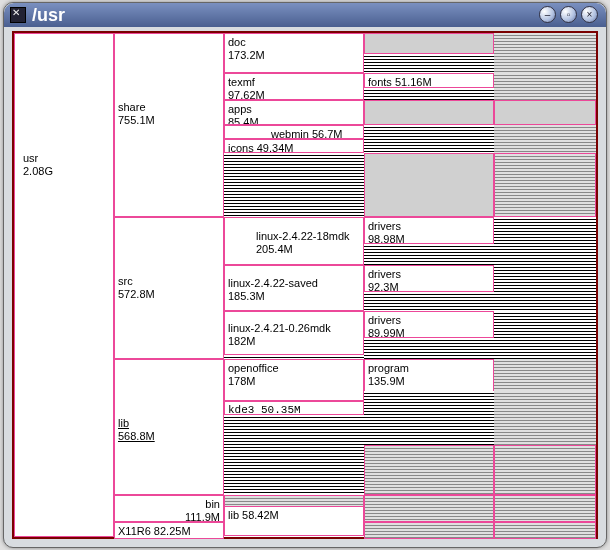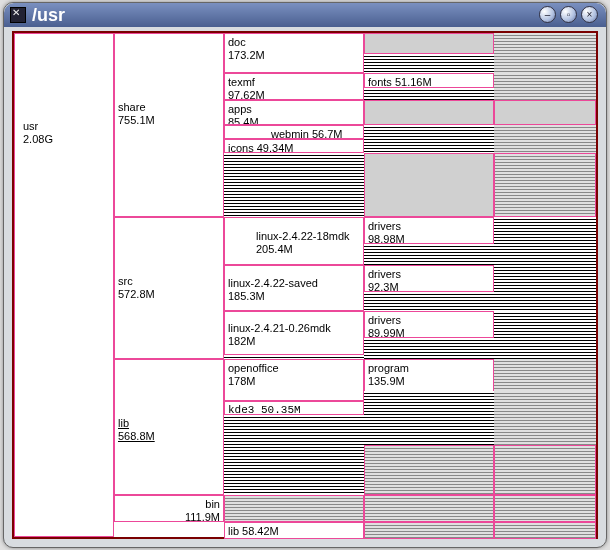--- a/index.html
+++ b/index.html
@@ -144,21 +144,21 @@
       <div class="btn">–</div>
       <div class="btn">▫</div>
       <div class="btn">×</div>
     </div>
   </div>
 
   <div class="content">
 
     <div class="col c1">
       <div class="block" style="top:0; bottom:0;">
-        <div class="label" style="margin-top:84px;padding-left:8px;">
+        <div class="label" style="margin-top:116px;padding-left:8px;">
           <span>usr</span><br>
           <span>2.08G</span>
         </div>
       </div>
     </div>
 
     <div class="col c2">
       <div class="block" style="top:0; height:184px;">
         <div class="label" style="margin-top:65px;">
           <span>share</span><br>
@@ -176,20 +176,25 @@
           <span>lib</span><br>
           <span>568.8M</span>
         </div>
       </div>
       <div class="block" style="top:462px; height:27px;text-align:right;">
         <div class="label">
           <span>bin</span><br>
           <span>111.9M</span>
         </div>
       </div>
+      <div class="block" style="top:489px; height:17px;">
+        <div class="label">
+          <span>X11R6 82.25M</span>
+        </div>
+      </div>
     </div>
 
     <div class="col c3">
 
       <div class="block" style="top:0; height:40px;">
         <div class="label">
           <span>doc</span><br>
           <span>173.2M</span>
         </div>
       </div>
@@ -239,21 +244,21 @@
           <span>178M</span>
         </div>
       </div>
       <div class="block" style="top:368px; height:14px;font-family:Liberation Mono, monospace;">
         <div class="label"><span>kde3 50.35M</span></div>
       </div>
       <div class="stripes f" style="top:382px; height:80px;"></div>
 
       <div class="stripes g block gray" style="top:462px; height:27px;"></div>
 
-      <div class="block" style="top:489px; height:17px;">
+      <div class="block" style="top:473px; height:30px;">
         <div class="label"><span>lib 58.42M</span></div>
       </div>
     </div>
 
     <div class="col c4">
 
       <div class="block gray" style="top:0; height:21px;"></div>
       <div class="stripes f" style="top:21px; height:19px;"></div>
 
       <div class="block" style="top:40px; height:15px;">

